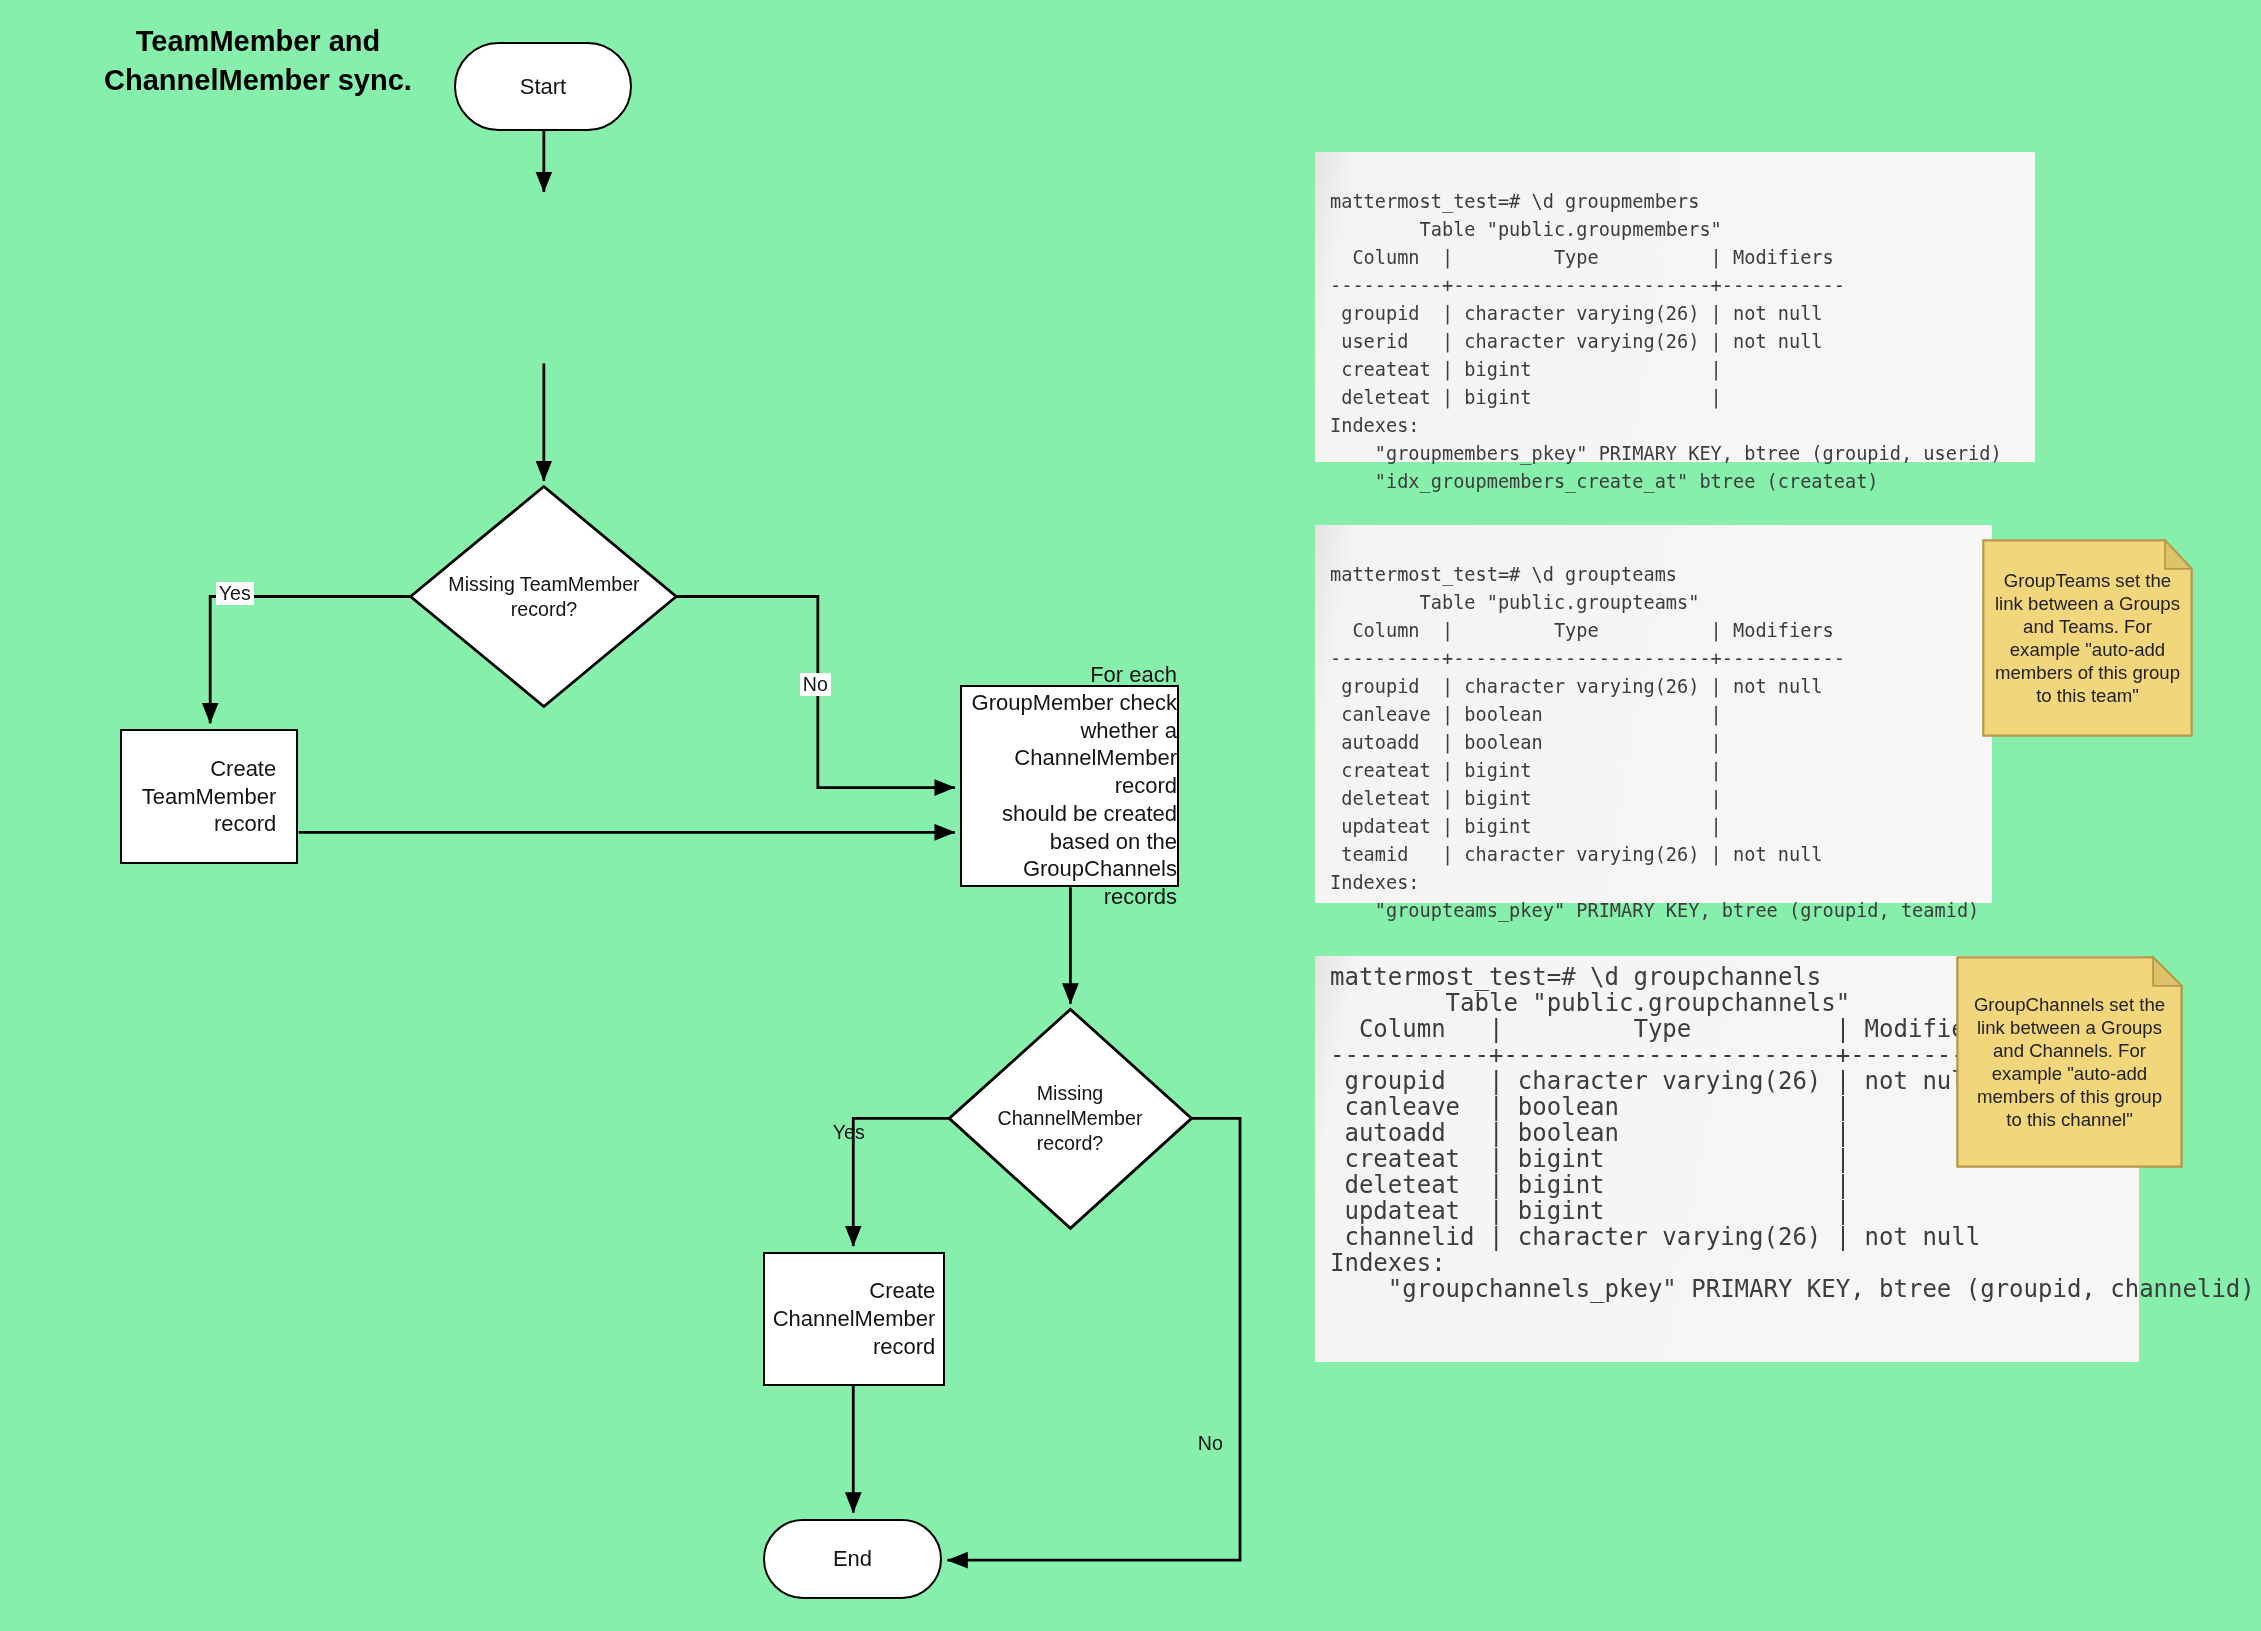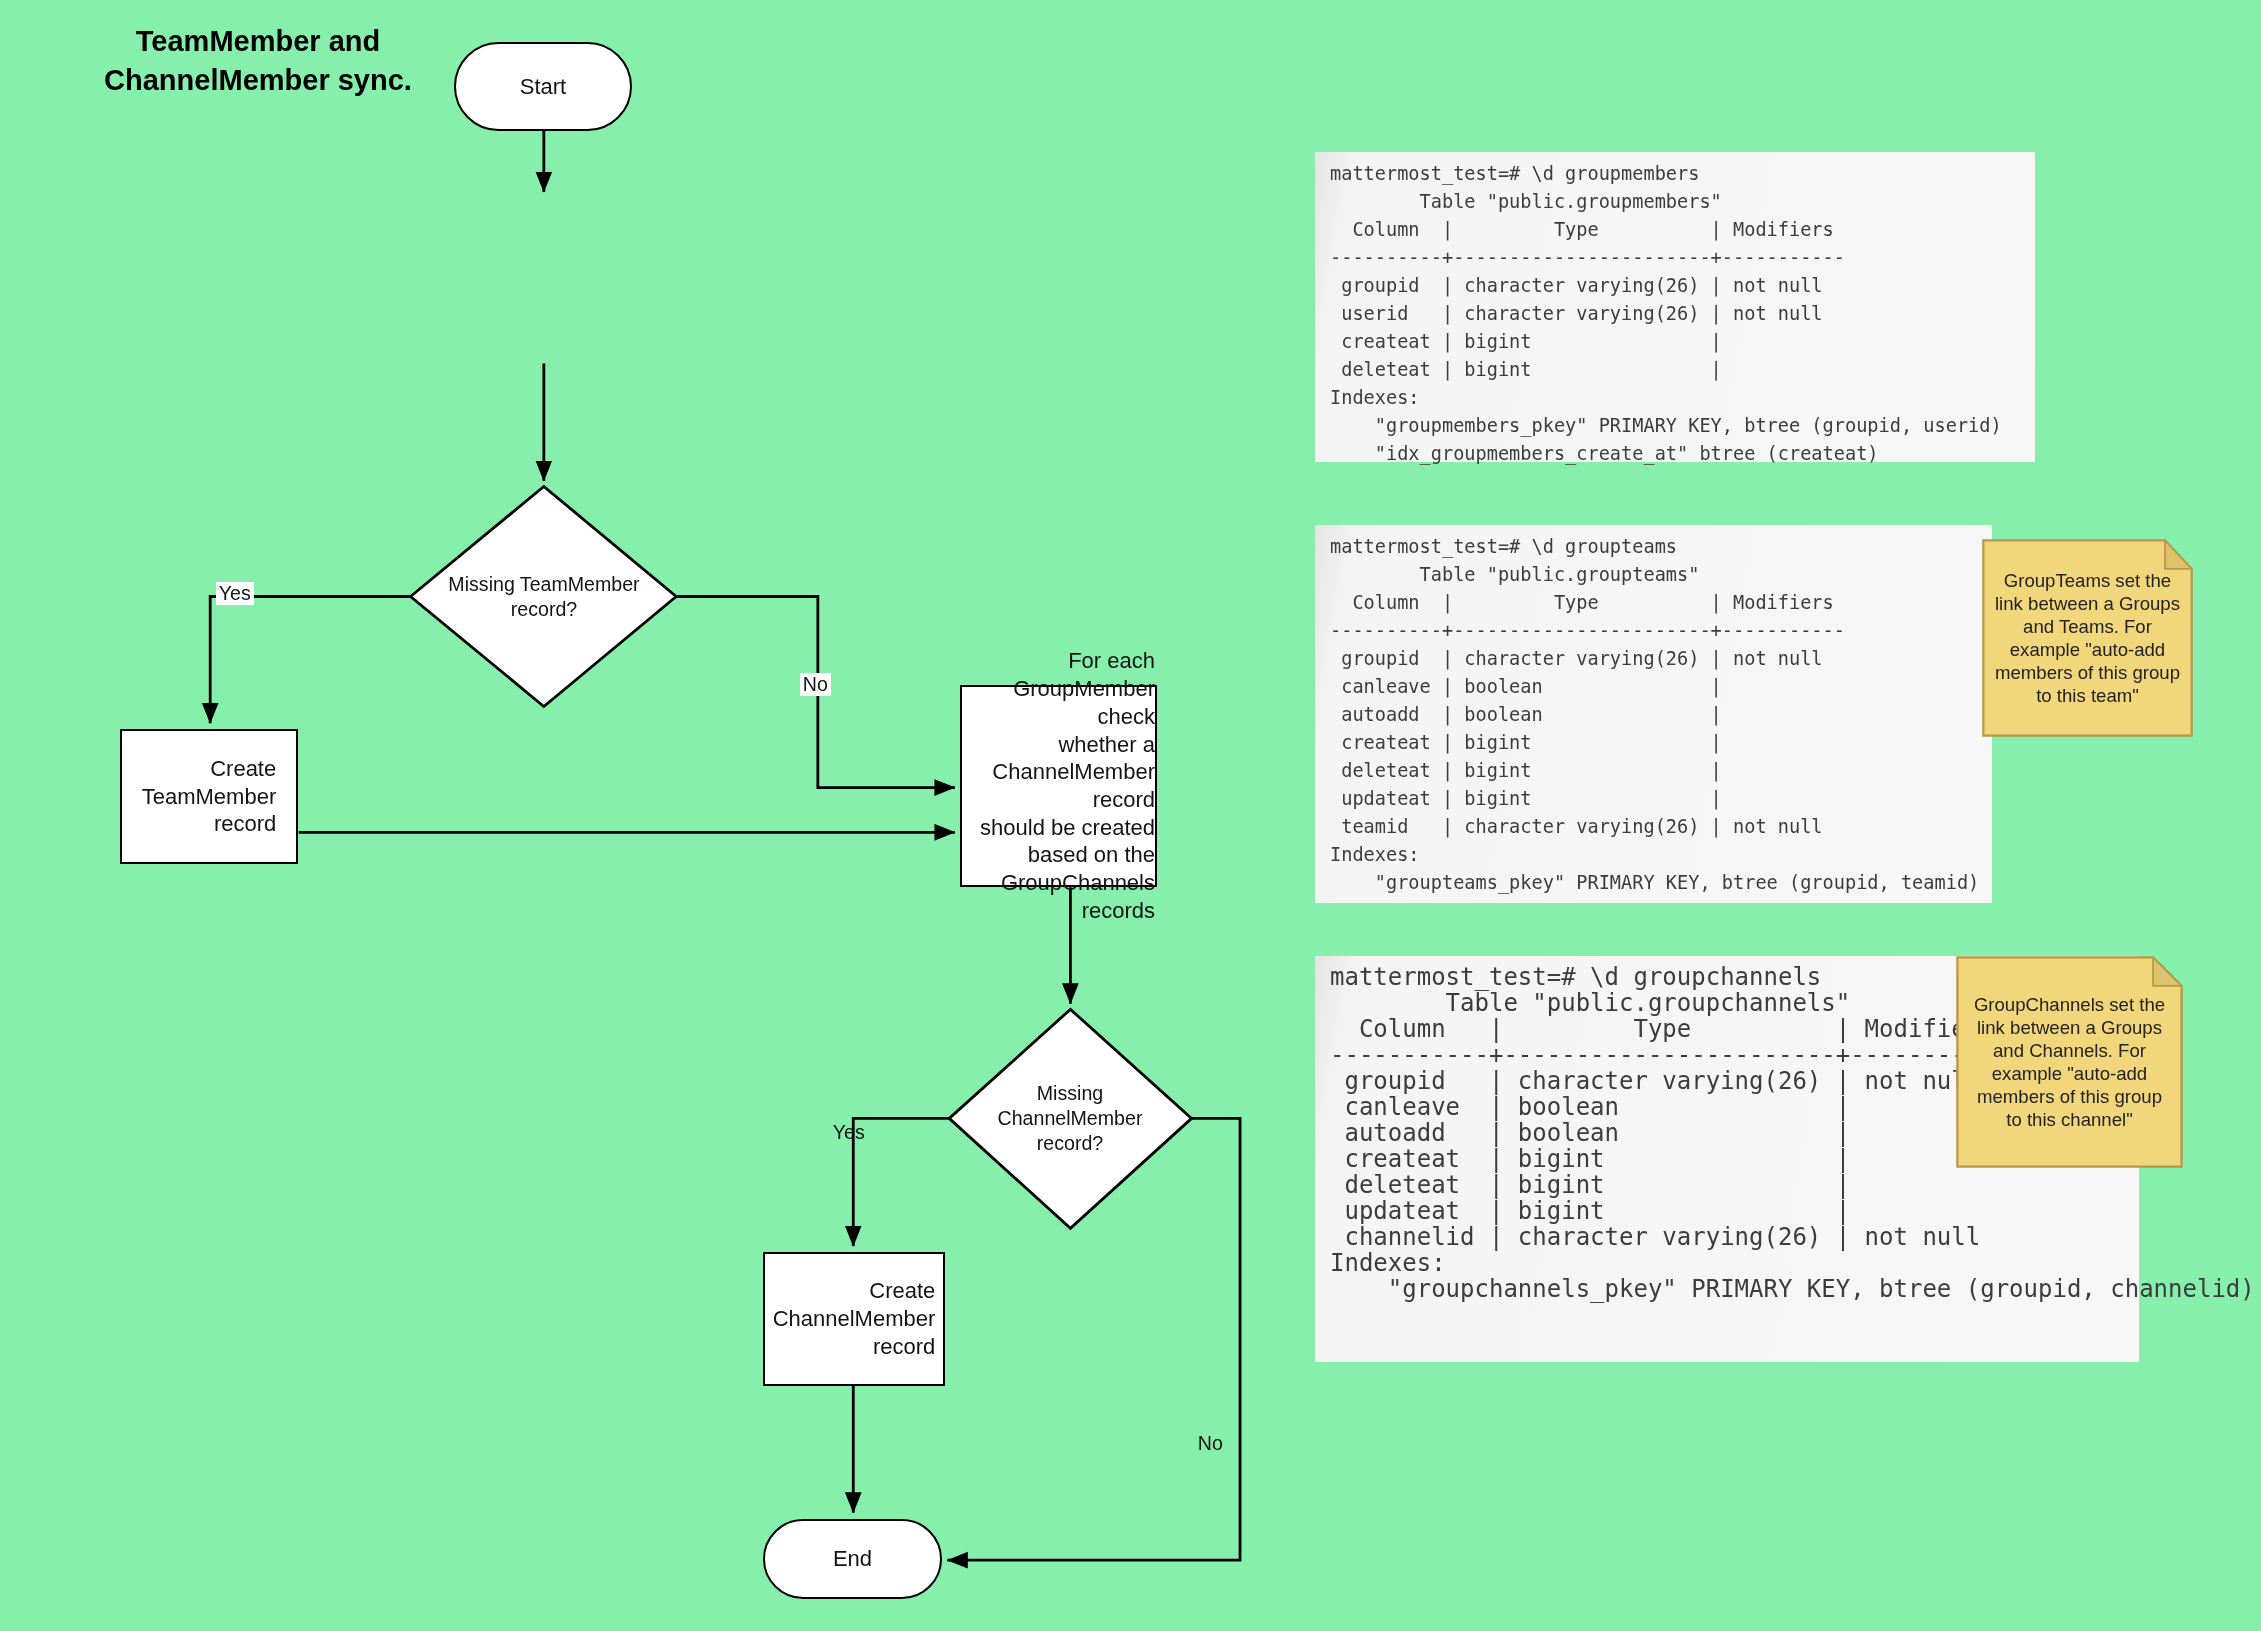--- a/index.html
+++ b/index.html
@@ -16,21 +16,21 @@
                  font-size:19.6px;line-height:1.26;white-space:pre-line;color:#141414;background:transparent;}
   .branch-label{font-size:19.6px;color:#141414;background:#fff;padding:0 2.8px;line-height:1.15;}
   .note{overflow:visible;}
   .note svg{position:absolute;left:0;top:0;width:100%;height:100%;}
   .note-text{position:absolute;left:5.6px;right:5.6px;top:0;bottom:0;display:flex;align-items:center;
              justify-content:center;text-align:center;font-size:18.6px;line-height:1.24;
              white-space:pre-line;color:#222;}
   .codeblock{padding:8.4px 15px;background:linear-gradient(100deg,#e4e4e4 0px,#f4f4f4 42px,#f7f7f7 100%);}
   .codeblock pre{margin:0;font-family:"DejaVu Sans Mono","Liberation Mono",monospace;
                  color:#3c3c3c;white-space:pre;}
-  .code-md pre{font-size:18.6px;line-height:28px;}
+  .code-md pre{font-size:18.6px;line-height:28px;margin-top:28px;}
   .code-lg pre{font-size:24px;line-height:26px;}
 </style>
 </head>
 <body>
 
 <div class="canvas">
 
   <svg class="abs wires" width="2262" height="1631" viewBox="0 0 2426 1750">
     <defs>
       <marker id="ah" markerWidth="8" markerHeight="7" refX="7.3" refY="3" orient="auto" markerUnits="strokeWidth">
@@ -61,21 +61,21 @@
   <div class="abs shape-box pill" style="left:454px;top:42px;width:178px;height:89px;">Start</div>
 
 
   <div class="abs diamond-label" style="left:404px;top:559px;width:280px;height:75px;">Missing TeamMember
 record?</div>
 
   <div class="abs shape-box" style="left:120px;top:729px;width:178px;height:135px;">Create
 TeamMember
 record</div>
 
-  <div class="abs shape-box" style="left:960px;top:685px;width:197px;height:202px;">For each
+  <div class="abs shape-box" style="left:960px;top:685px;width:219px;height:202px;">For each
 GroupMember check
 whether a
 ChannelMember record
 should be created
 based on the
 GroupChannels
 records</div>
 
   <div class="abs diamond-label" style="left:958px;top:1070px;width:224px;height:97px;">Missing
 ChannelMember

